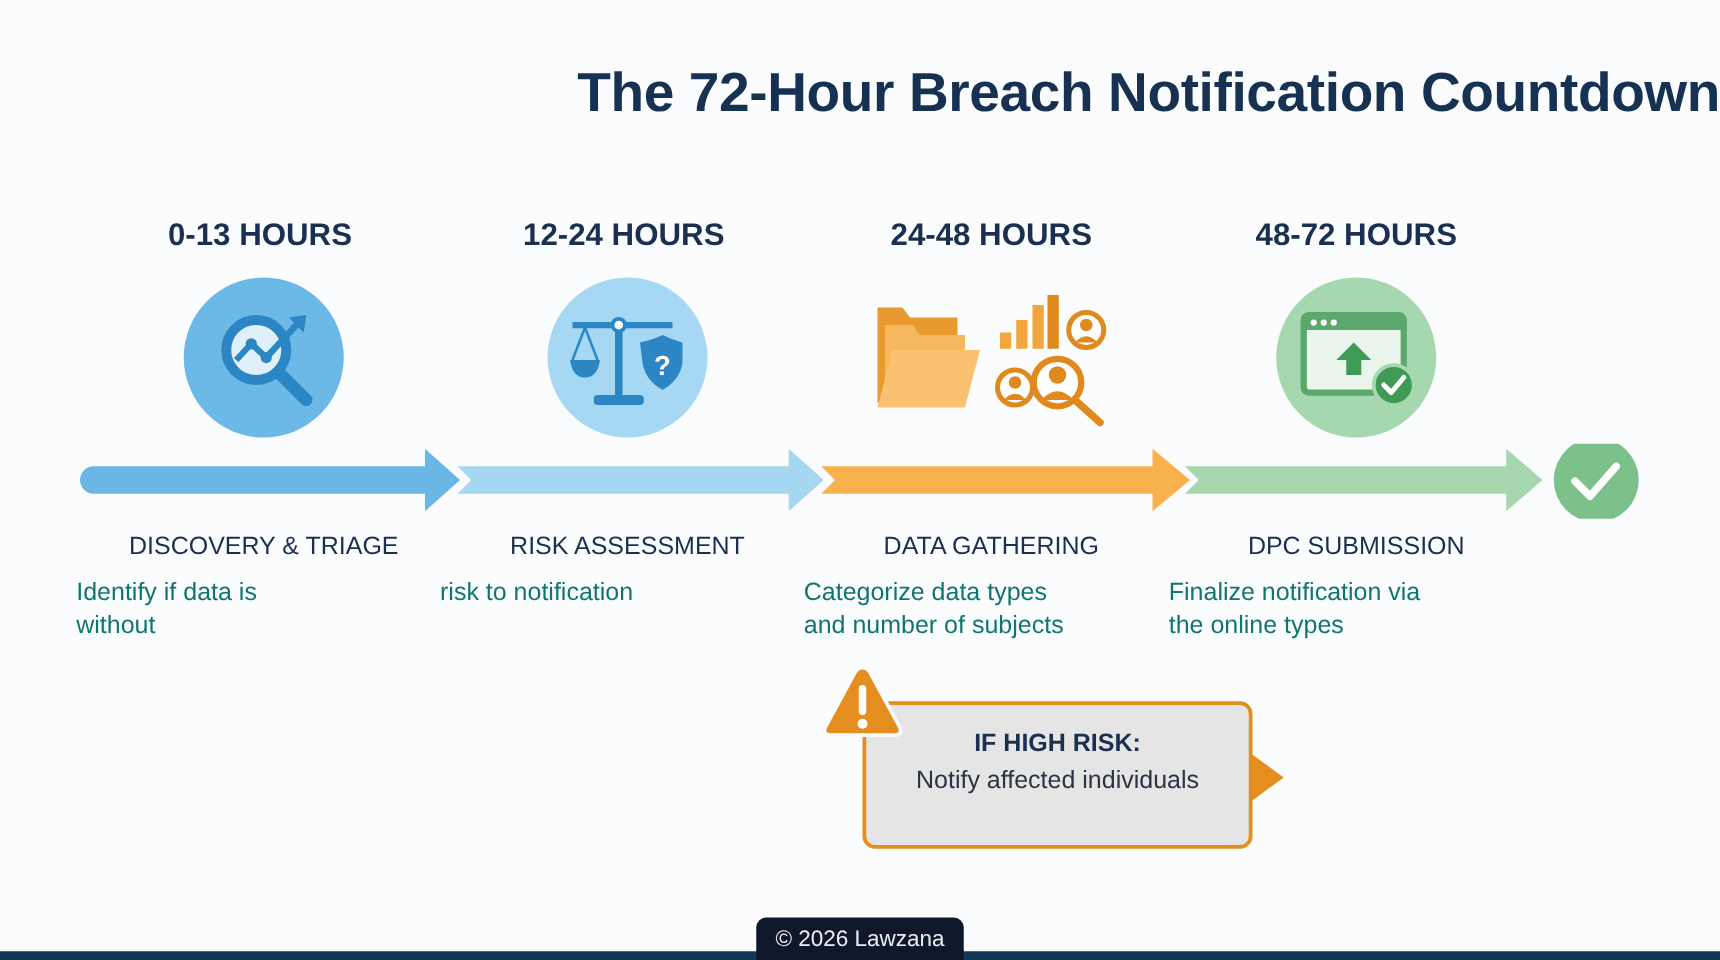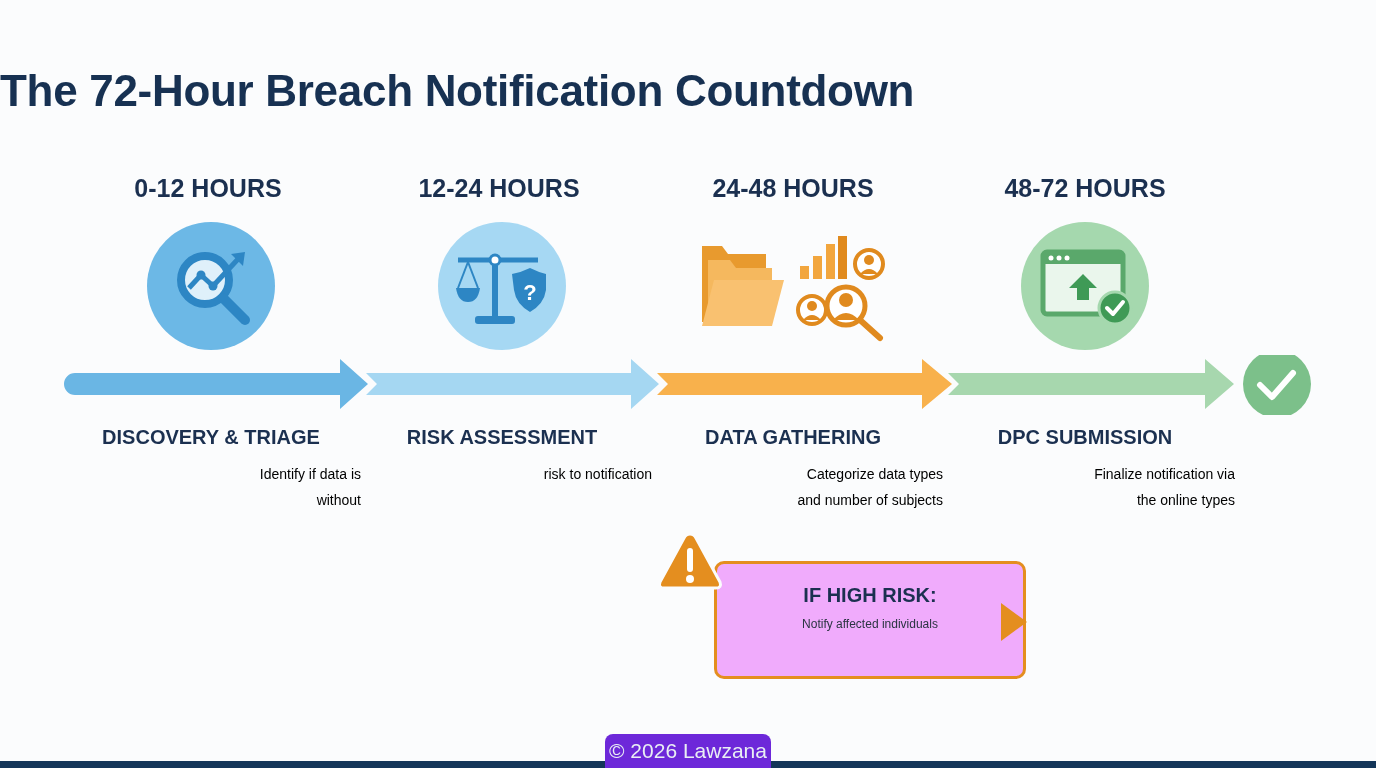--- a/index.html
+++ b/index.html
@@ -4,71 +4,71 @@
 <style>
   * { box-sizing: border-box; margin: 0; padding: 0; }
   html, body { width: 1376px; height: 768px; overflow: hidden; }
   body {
     background: #fbfcfd;
     font-family: "Liberation Sans", "DejaVu Sans", sans-serif;
     color: #1a2f4e;
     position: relative;
   }
   .title {
-    position: absolute; left: 0; top: 66px; width: 1376px;
-    text-align: left; font-size: 44px; font-weight: bold;
+    position: absolute; left: 0; top: 50px; width: 1376px;
+    text-align: right; font-size: 44px; font-weight: bold;
     color: #173152; letter-spacing: -0.3px;
   }
   .phase-hours {
     position: absolute; top: 174px; width: 300px; text-align: center;
     font-size: 25px; font-weight: bold; color: #1b3050;
   }
   .icon-wrap {
     position: absolute; top: 222px; width: 128px; height: 128px;
   }
   .icon-circle {
     width: 128px; height: 128px; border-radius: 50%;
     display: flex; align-items: center; justify-content: center;
   }
   .timeline { position: absolute; left: 0; top: 355px; width: 1376px; height: 60px; }
   .phase-name {
     position: absolute; top: 426px; width: 300px; text-align: center;
-    font-size: 20px; font-weight: bold; color: #1b3050;
+    font-size: 20px; font-weight: normal; color: #1b3050;
   }
   .phase-desc {
-    position: absolute; top: 461px; width: 300px; text-align: right;
-    font-size: 14px; color: #000000; line-height: 26px;
+    position: absolute; top: 461px; width: 300px; text-align: left;
+    font-size: 20px; color: #0f766e; line-height: 26px;
   }
   .alert-box {
-    position: absolute; left: 714px; top: 561px; width: 312px; height: 118px;
-    border: 3px solid #e48e1f; border-radius: 10px; background: #f0abfc;
+    position: absolute; left: 690px; top: 561px; width: 312px; height: 118px;
+    border: 3px solid #e48e1f; border-radius: 10px; background: #e5e5e5;
   }
   .alert-title {
     position: absolute; left: 0; top: 20px; width: 100%; text-align: center;
     font-size: 20px; font-weight: bold; color: #1b3050;
   }
   .alert-text {
     position: absolute; left: 0; top: 47px; width: 100%; text-align: center;
-    font-size: 12px; color: #2a3442; line-height: 26px;
+    font-size: 20px; color: #2a3442; line-height: 26px;
   }
   .footer-bar {
     position: absolute; left: 0; bottom: 0; width: 1376px; height: 7px; background: #143659;
   }
   .footer-tab {
     position: absolute; left: 605px; top: 734px; width: 166px; height: 34px;
-    background: #6d28d9; border-radius: 8px 8px 0 0;
-    color: #e9eef4; font-size: 21px; text-align: center; line-height: 34px;
+    background: #0f172a; border-radius: 8px 8px 0 0;
+    color: #e9eef4; font-size: 18px; text-align: center; line-height: 34px;
   }
 </style>
 </head>
 <body>
 
 <div class="title">The 72-Hour Breach Notification Countdown</div>
 
-<div class="phase-hours" style="left:58px">0-12 HOURS</div>
+<div class="phase-hours" style="left:58px">0-13 HOURS</div>
 <div class="phase-hours" style="left:349px">12-24 HOURS</div>
 <div class="phase-hours" style="left:643px">24-48 HOURS</div>
 <div class="phase-hours" style="left:935px">48-72 HOURS</div>
 
 <div class="icon-wrap" style="left:147px">
   <div class="icon-circle" style="background:#6cb8e6">
     <svg width="128" height="128" viewBox="0 0 128 128">
       <circle cx="58" cy="58" r="24" fill="#dff0fa" stroke="#2d86c4" stroke-width="8"></circle>
       <line x1="76" y1="76" x2="98" y2="98" stroke="#2d86c4" stroke-width="10" stroke-linecap="round"></line>
       <polyline points="42,66 54,53 66,64 92,36" fill="none" stroke="#2d86c4" stroke-width="5" stroke-linejoin="round"></polyline>

